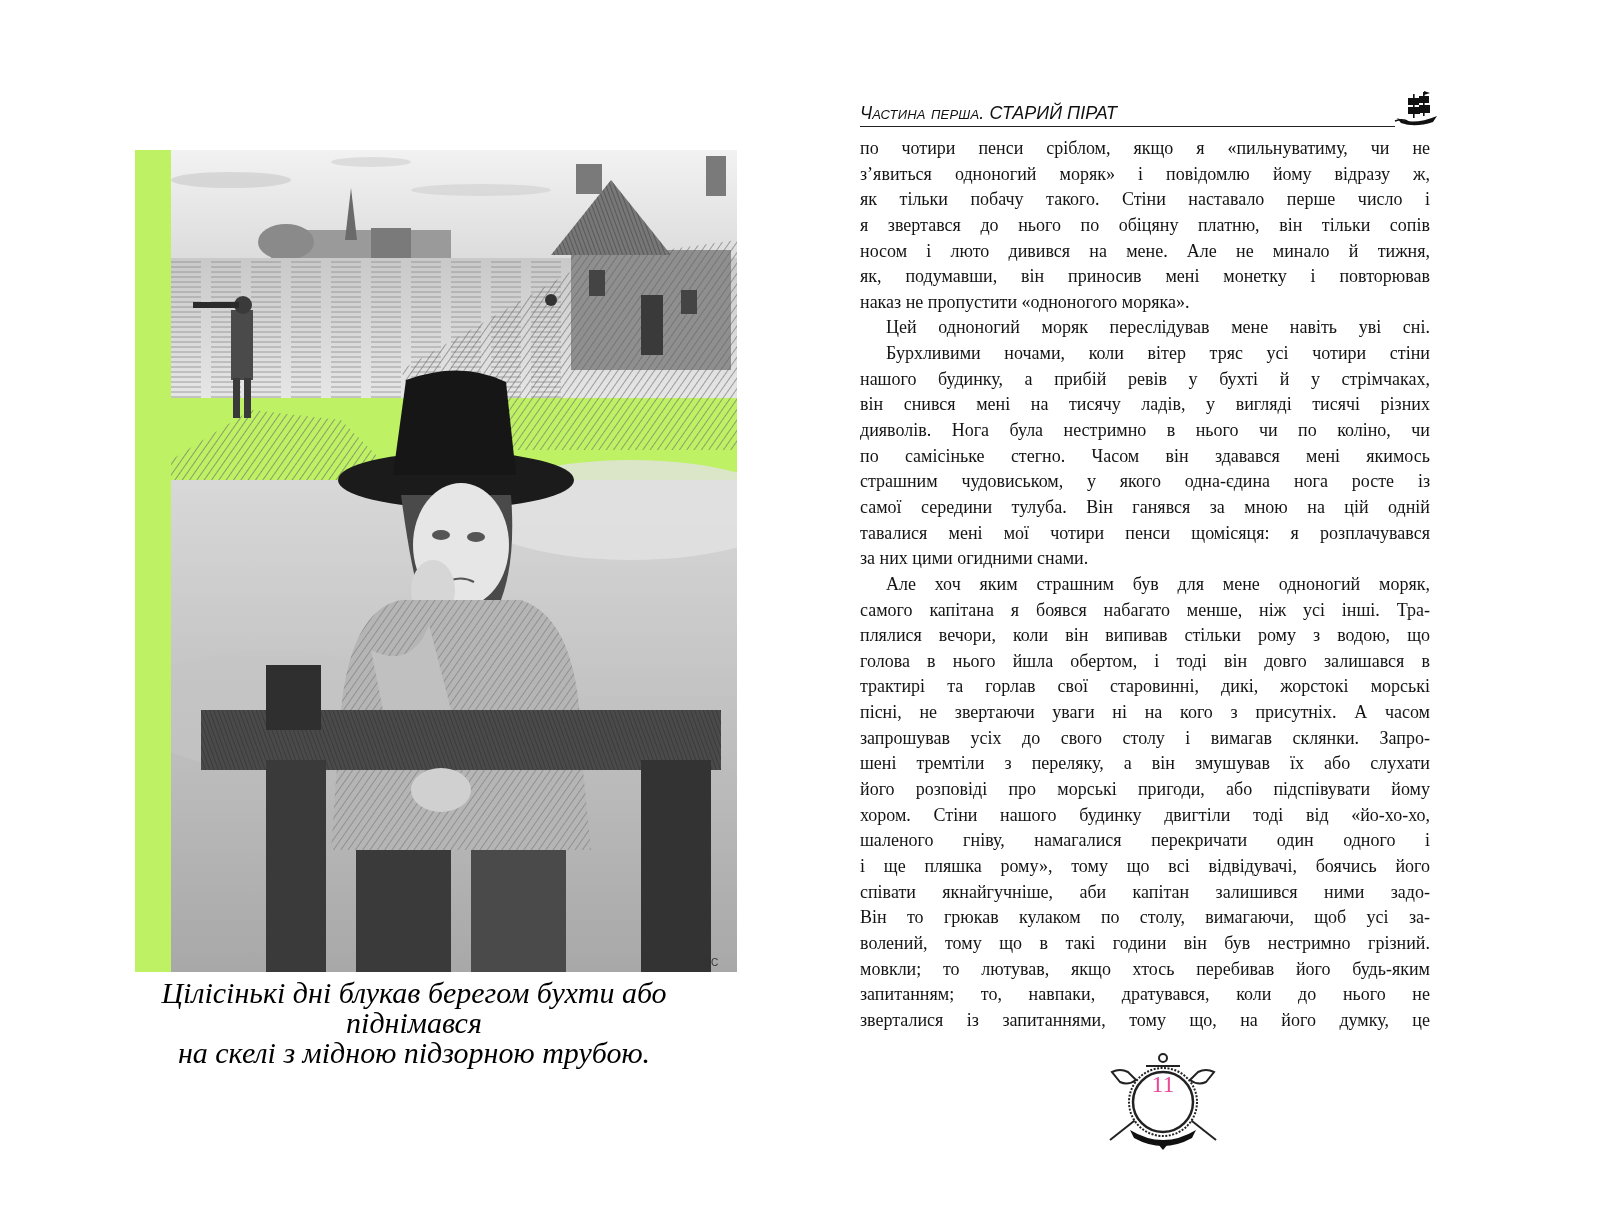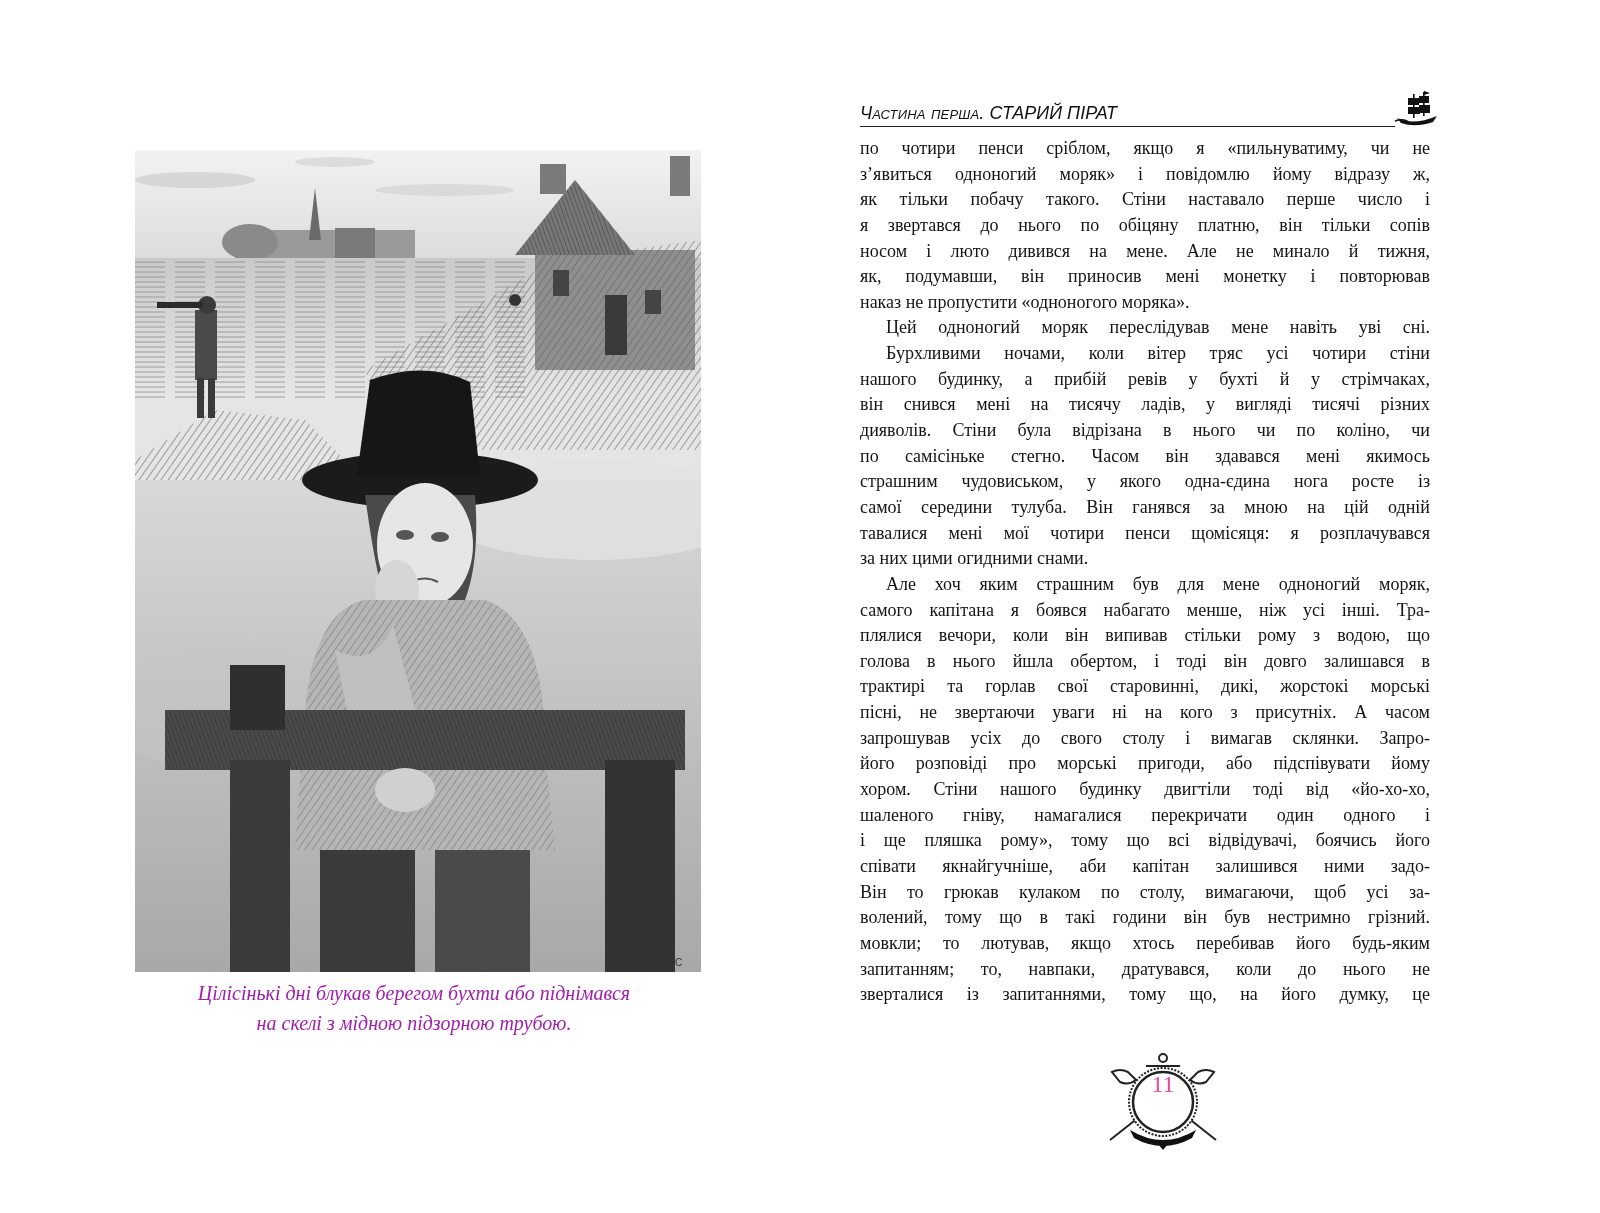--- a/index.html
+++ b/index.html
@@ -5,27 +5,27 @@
     html, body { margin: 0; padding: 0; }
     body {
       width: 1600px; height: 1213px; background: #ffffff; position: relative; overflow: hidden;
       font-family: "Liberation Serif", "DejaVu Serif", serif; color: #1a1a1a;
     }
     .page-left { position: absolute; left: 0; top: 0; width: 800px; height: 1213px; }
     .page-right { position: absolute; left: 800px; top: 0; width: 800px; height: 1213px; }
 
     .illustration {
       position: absolute; left: 135px; top: 150px; width: 566px; height: 822px;
-      background: #e5e5e5; overflow: hidden;
+      background: #bef264; overflow: hidden; padding-left: 36px;
     }
     .illustration svg { display: block; width: 100%; height: 100%; }
 
     .caption {
       position: absolute; left: 140px; top: 978px; width: 548px; text-align: center;
-      font-style: italic; font-size: 20px; line-height: 30px; color: #a21caf;
+      font-style: italic; font-size: 30px; line-height: 30px; color: #000000;
     }
 
     .running-head {
       position: absolute; left: 860px; top: 100px; width: 535px; height: 26px;
       border-bottom: 1.5px solid #222;
       font-family: "Liberation Sans", "DejaVu Sans", sans-serif; font-size: 18px; color: #111;
       line-height: 26px; white-space: nowrap; font-style: italic;
     }
     .running-head .part { font-variant: small-caps; letter-spacing: 0.2px; }
     .ship-icon { position: absolute; left: 1393px; top: 88px; width: 48px; height: 40px; }
@@ -185,33 +185,34 @@
   <span class="line">з’явиться одноногий моряк» і повідомлю йому відразу ж,</span>
   <span class="line">як тільки побачу такого. Стіни наставало перше число і</span>
   <span class="line">я звертався до нього по обіцяну платню, він тільки сопів</span>
   <span class="line">носом і люто дивився на мене. Але не минало й тижня,</span>
   <span class="line">як, подумавши, він приносив мені монетку і повторював</span>
   <span class="line last">наказ не пропустити «одноногого моряка».</span>
   <span class="line indent">Цей одноногий моряк переслідував мене навіть уві сні.</span>
   <span class="line indent">Бурхливими ночами, коли вітер тряс усі чотири стіни</span>
   <span class="line">нашого будинку, а прибій ревів у бухті й у стрімчаках,</span>
   <span class="line">він снився мені на тисячу ладів, у вигляді тисячі різних</span>
-  <span class="line">дияволів. Стіни була відрізана в нього чи по коліно, чи</span>
+  <span class="line">дияволів. Нога була нестримно в нього чи по коліно, чи</span>
   <span class="line">по самісіньке стегно. Часом він здавався мені якимось</span>
   <span class="line">страшним чудовиськом, у якого одна-єдина нога росте із</span>
   <span class="line">самої середини тулуба. Він ганявся за мною на цій одній</span>
   <span class="line">тавалися мені мої чотири пенси щомісяця: я розплачувався</span>
   <span class="line last">за них цими огидними снами.</span>
   <span class="line indent">Але хоч яким страшним був для мене одноногий моряк,</span>
   <span class="line">самого капітана я боявся набагато менше, ніж усі інші. Тра-</span>
   <span class="line">плялися вечори, коли він випивав стільки рому з водою, що</span>
   <span class="line">голова в нього йшла обертом, і тоді він довго залишався в</span>
   <span class="line">трактирі та горлав свої старовинні, дикі, жорстокі морські</span>
   <span class="line">пісні, не звертаючи уваги ні на кого з присутніх. А часом</span>
   <span class="line">запрошував усіх до свого столу і вимагав склянки. Запро-</span>
+  <span class="line">шені тремтіли з переляку, а він змушував їх або слухати</span>
   <span class="line">його розповіді про морські пригоди, або підспівувати йому</span>
   <span class="line">хором. Стіни нашого будинку двигтіли тоді від «йо-хо-хо,</span>
   <span class="line">шаленого гніву, намагалися перекричати один одного і</span>
   <span class="line">і ще пляшка рому», тому що всі відвідувачі, боячись його</span>
   <span class="line">співати якнайгучніше, аби капітан залишився ними задо-</span>
   <span class="line">Він то грюкав кулаком по столу, вимагаючи, щоб усі за-</span>
   <span class="line">волений, тому що в такі години він був нестримно грізний.</span>
   <span class="line">мовкли; то лютував, якщо хтось перебивав його будь-яким</span>
   <span class="line">запитанням; то, навпаки, дратувався, коли до нього не</span>
   <span class="line">зверталися із запитаннями, тому що, на його думку, це</span>

